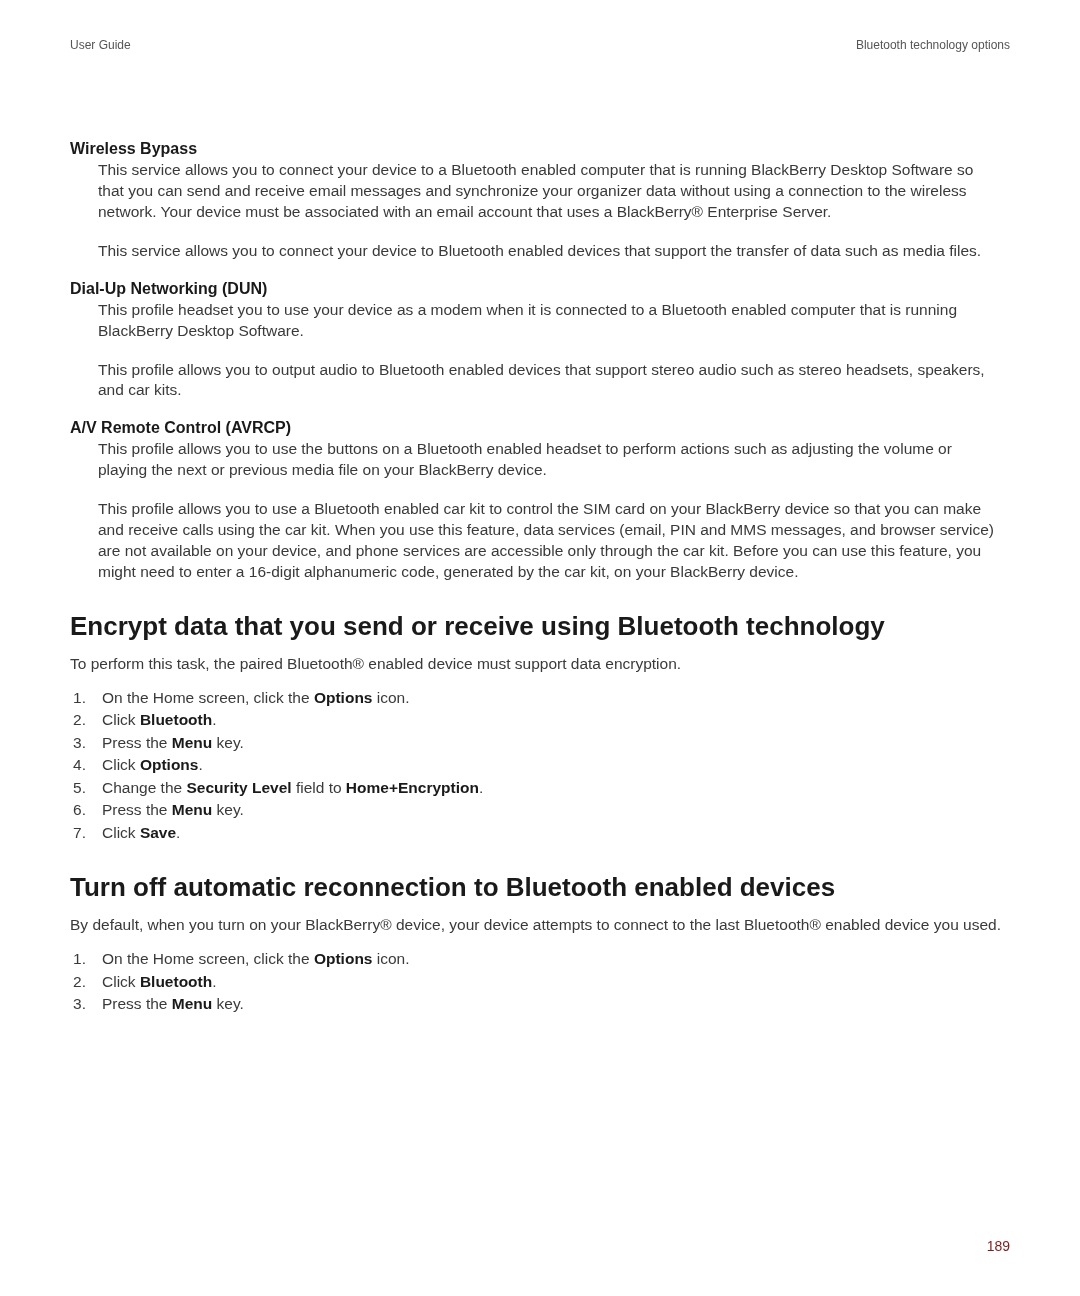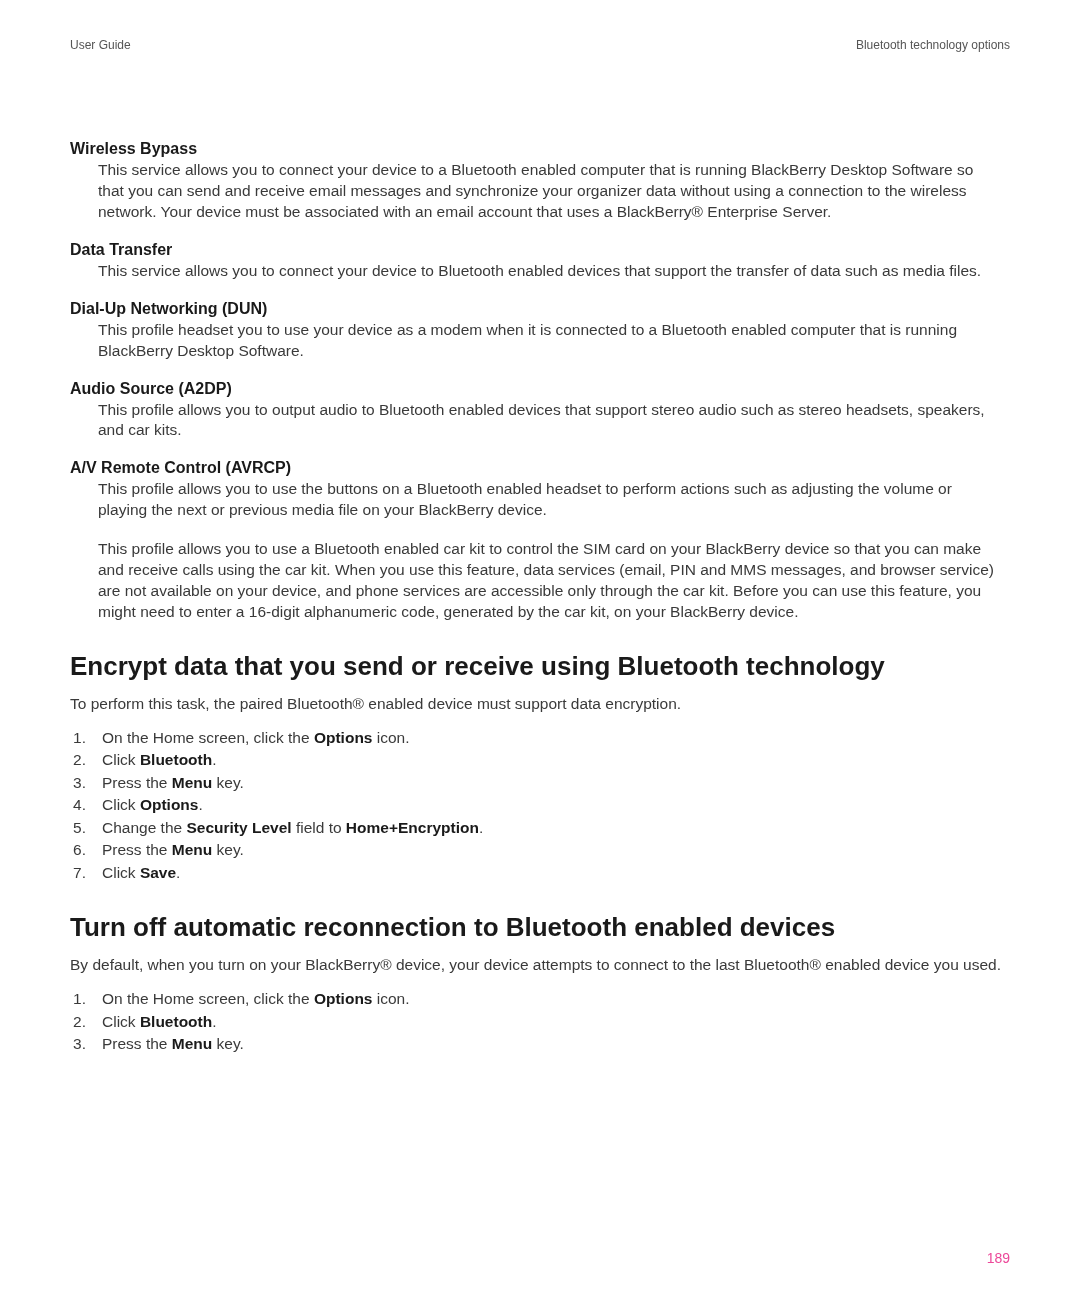--- a/index.html
+++ b/index.html
@@ -72,49 +72,47 @@
       position: absolute;
       left: 3px;
       top: 0;
     }
     .bold {
       font-weight: bold;
       color: #1a1a1a;
     }
     .page-number {
       position: absolute;
-      bottom: 30px;
+      bottom: 42px;
       right: 70px;
       font-size: 14px;
-      color: #ec4899;
+      color: #7f1d1d;
     }
   </style>
 </head>
 <body>
 
 <div class="header">
   <span>User Guide</span>
   <span>Bluetooth technology options</span>
 </div>
 
 <div>
   <div class="dl-section">
     <div class="dt-title">Wireless Bypass</div>
     <div class="dd-body">This service allows you to connect your device to a Bluetooth enabled computer that is running BlackBerry Desktop Software so that you can send and receive email messages and synchronize your organizer data without using a connection to the wireless network. Your device must be associated with an email account that uses a BlackBerry® Enterprise Server.</div>
   </div>
   <div class="dl-section">
-    <div class="dt-title">Data Transfer</div>
     <div class="dd-body">This service allows you to connect your device to Bluetooth enabled devices that support the transfer of data such as media files.</div>
   </div>
   <div class="dl-section">
     <div class="dt-title">Dial-Up Networking (DUN)</div>
     <div class="dd-body">This profile headset you to use your device as a modem when it is connected to a Bluetooth enabled computer that is running BlackBerry Desktop Software.</div>
   </div>
   <div class="dl-section">
-    <div class="dt-title">Audio Source (A2DP)</div>
     <div class="dd-body">This profile allows you to output audio to Bluetooth enabled devices that support stereo audio such as stereo headsets, speakers, and car kits.</div>
   </div>
   <div class="dl-section">
     <div class="dt-title">A/V Remote Control (AVRCP)</div>
     <div class="dd-body">This profile allows you to use the buttons on a Bluetooth enabled headset to perform actions such as adjusting the volume or playing the next or previous media file on your BlackBerry device.</div>
   </div>
   <div class="dl-section">
     <div class="dd-body">This profile allows you to use a Bluetooth enabled car kit to control the SIM card on your BlackBerry device so that you can make and receive calls using the car kit. When you use this feature, data services (email, PIN and MMS messages, and browser service) are not available on your device, and phone services are accessible only through the car kit. Before you can use this feature, you might need to enter a 16-digit alphanumeric code, generated by the car kit, on your BlackBerry device.</div>
   </div>
 </div>

